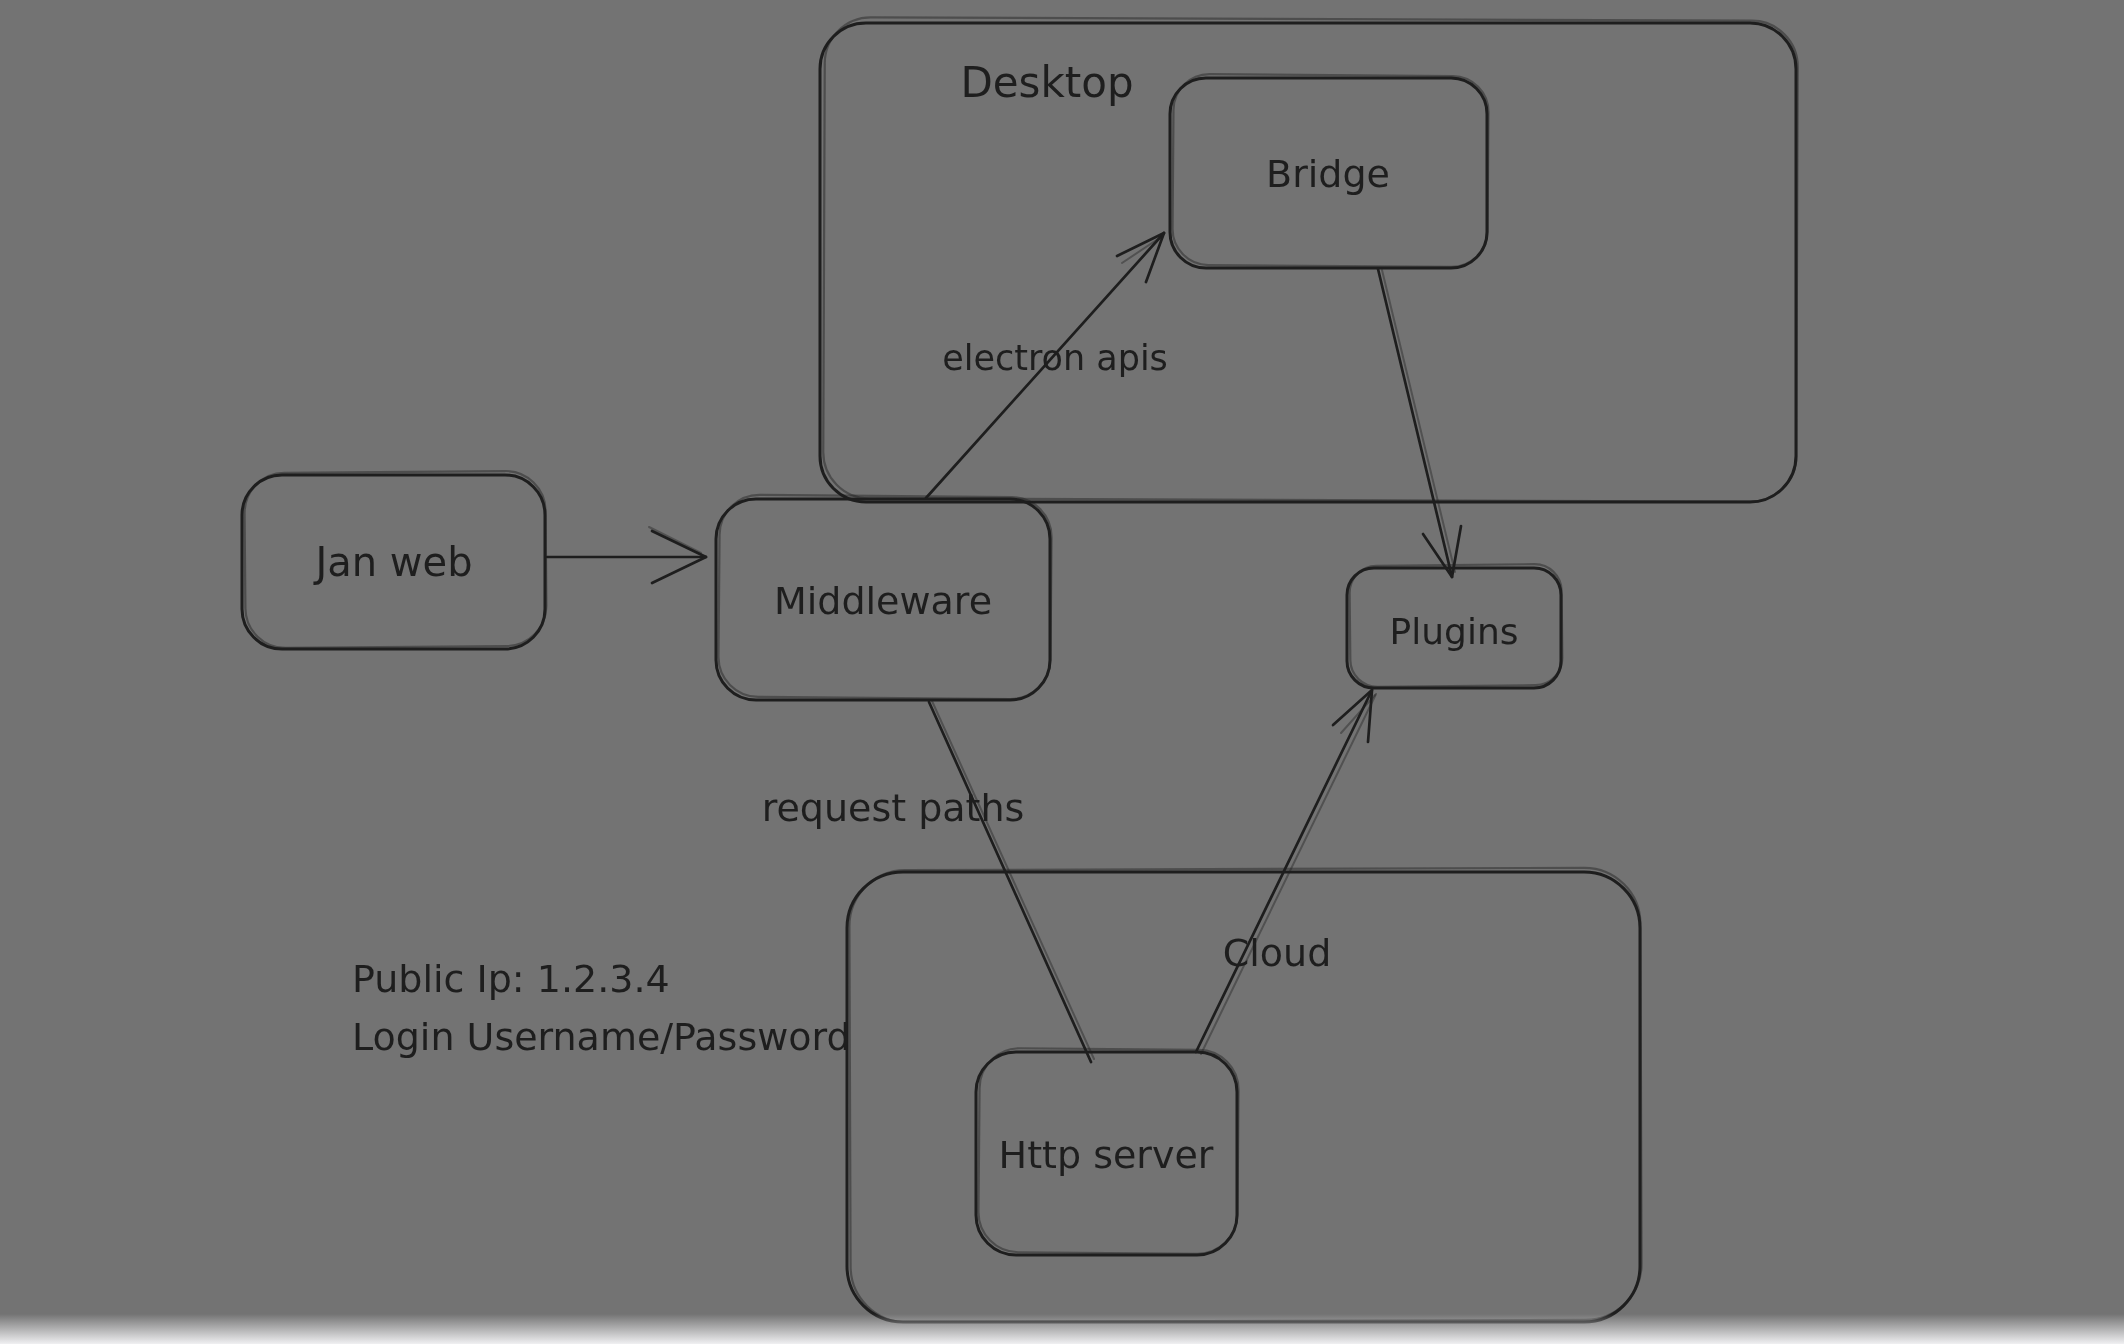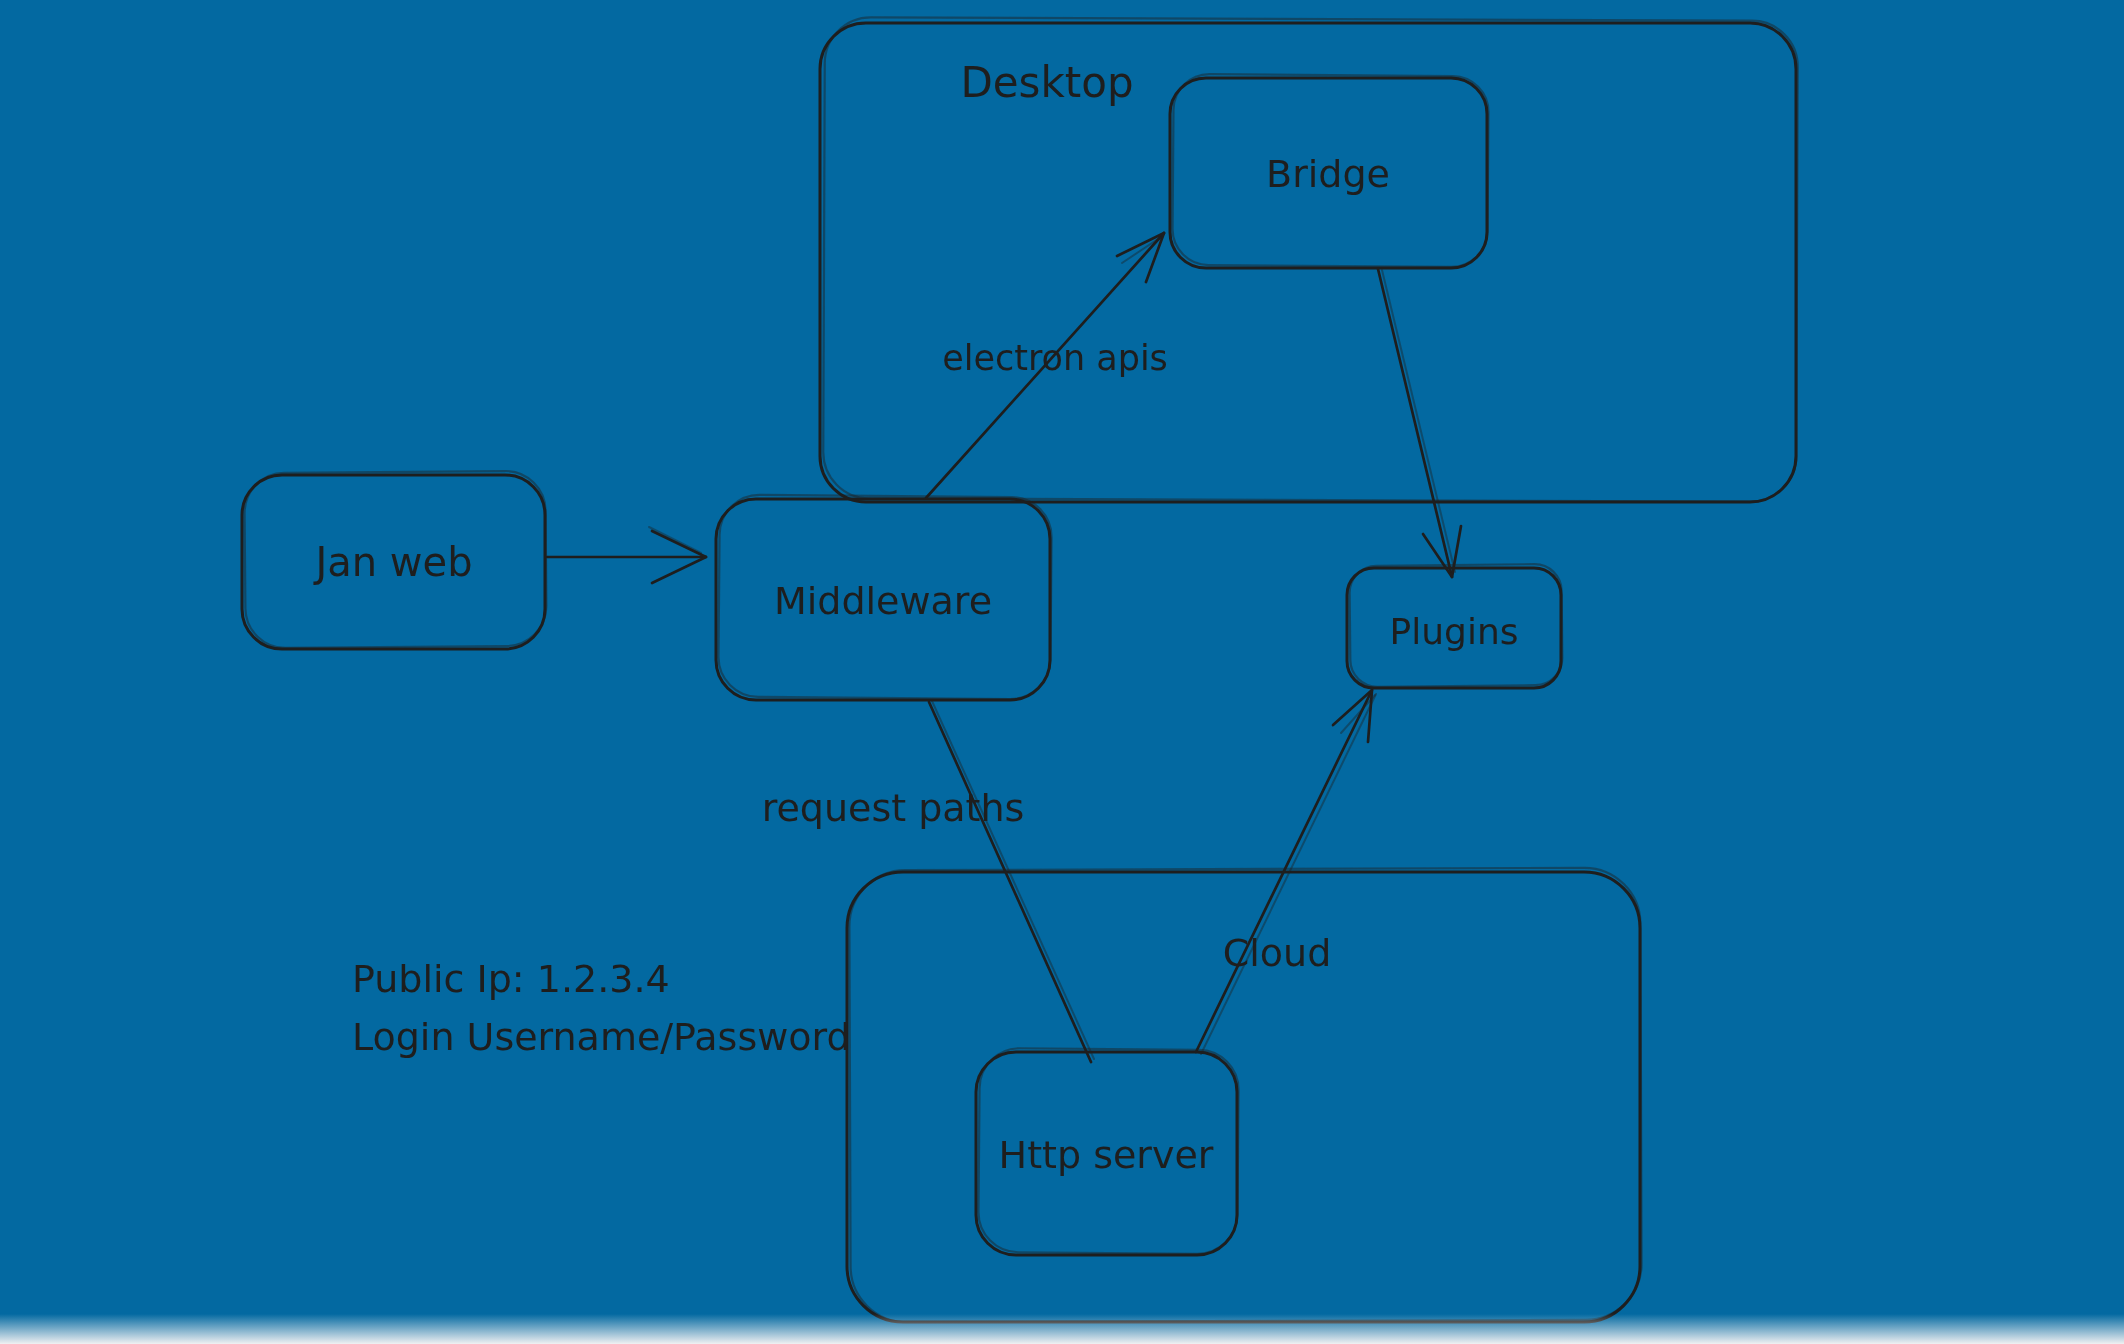--- a/index.html
+++ b/index.html
@@ -1,16 +1,16 @@
 <!DOCTYPE html>
 <html><head>
 <meta charset="utf-8">
 <style>
   html,body{margin:0;padding:0;background:#ffffff;}
-  .stage{position:relative;width:2124px;height:1344px;background:#0369a1;overflow:hidden;}
+  .stage{position:relative;width:2124px;height:1344px;background:#737373;overflow:hidden;}
   svg{position:absolute;left:0;top:0;display:block;}
   .shape{fill:none;stroke:#1e1e1e;stroke-width:3;stroke-linecap:round;stroke-linejoin:round;}
   .ghost{opacity:0.45;stroke-width:2.2;}
   .edge{fill:none;stroke:#1e1e1e;stroke-width:2.7;stroke-linecap:round;stroke-linejoin:round;}
   .edge.ghost{opacity:0.4;stroke-width:2;}
   .t{fill:#1e1e1e;font-family:"DejaVu Sans",sans-serif;text-anchor:middle;}
   .t35{font-size:35px;}
   .t36{font-size:36px;}
   .t38{font-size:38px;}
   .t40{font-size:40px;}

